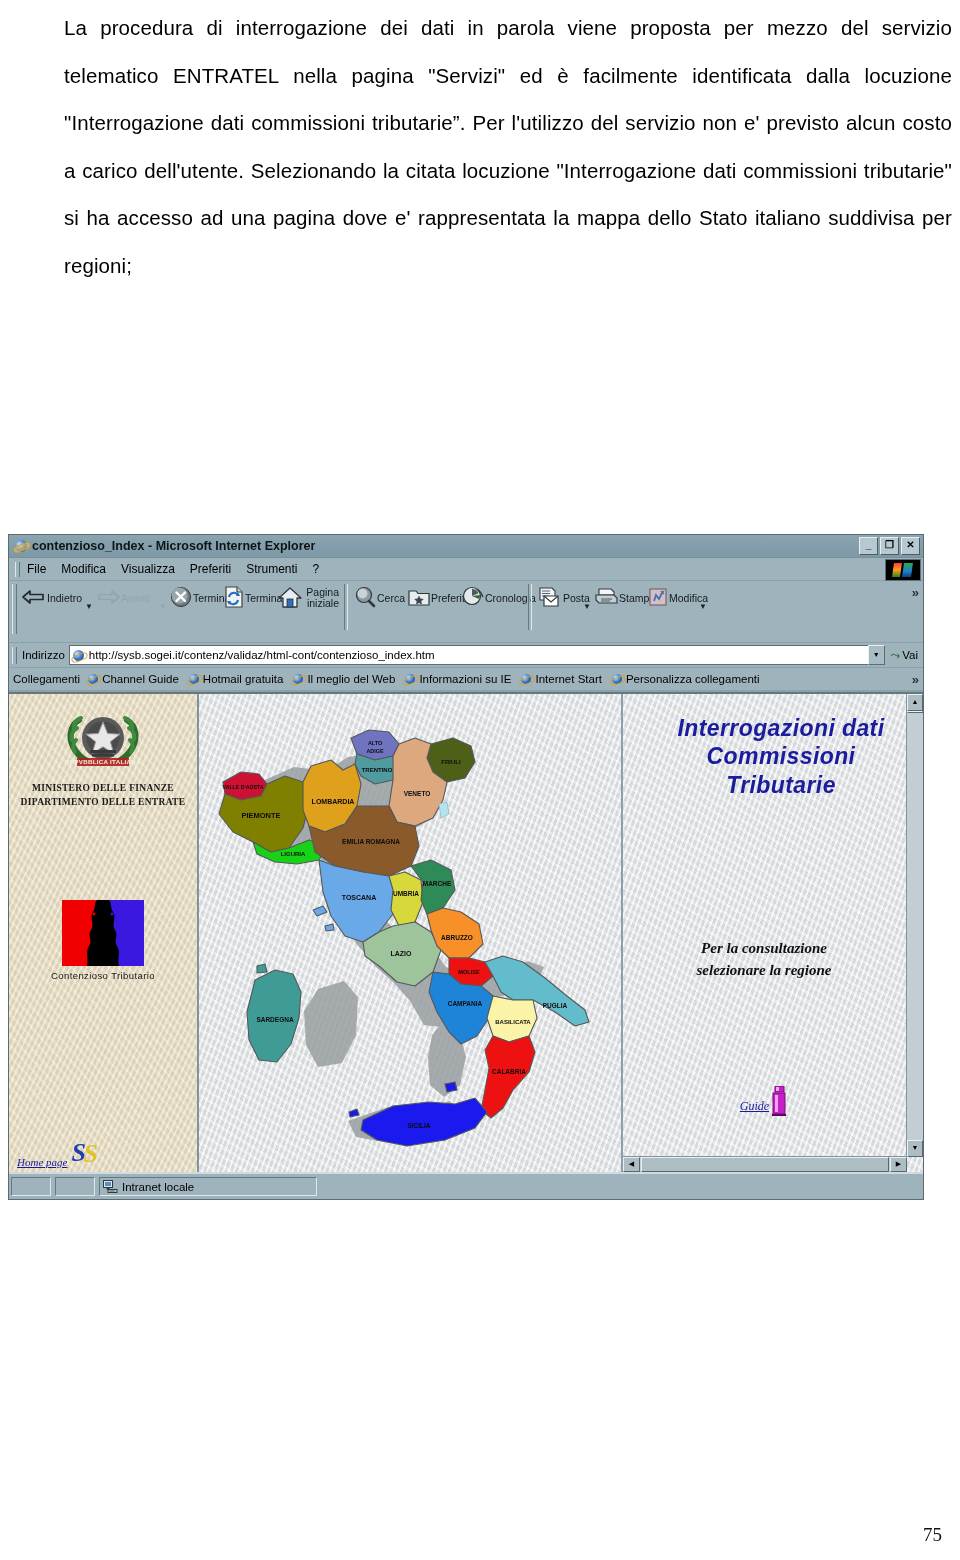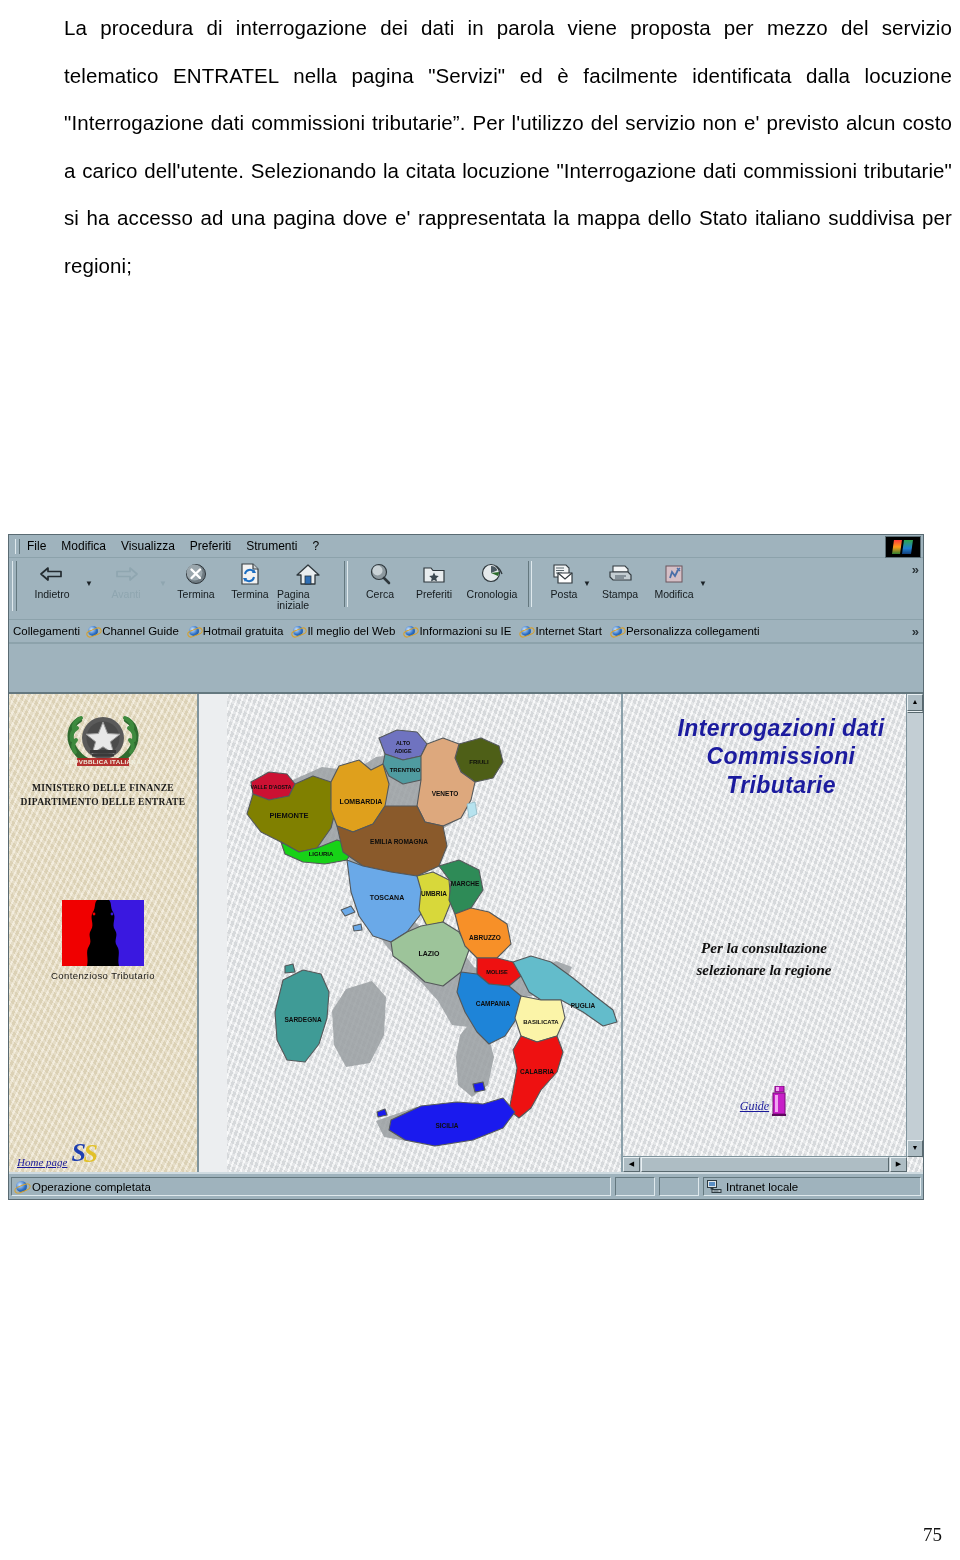--- a/index.html
+++ b/index.html
@@ -72,22 +72,22 @@
   }
 
   
   .toolbar{
     height:58px;background:#9fb3bd;display:flex;align-items:flex-start;
     padding-top:3px;border-bottom:1px solid #8ca2ab;position:relative;
   }
   .tb-grip{width:3px;height:50px;border-left:1px solid #dfe9ed;border-right:1px solid #64787f;margin:0 4px 0 3px;}
   .tb-sep{width:2px;height:46px;border-left:1px solid #64787f;border-right:1px solid #dfe9ed;margin:0 5px;}
   .tb-btn{
-    width:62px;display:flex;flex-direction:column;align-items:center;
-    font-size:10.5px;color:#141a1d;text-align:left;line-height:1.02;
+    width:62px;display:flex;flex-direction:row;align-items:center;
+    font-size:10.5px;color:#141a1d;text-align:right;line-height:1.02;
   }
   .tb-btn.narrow{width:54px;}
   .tb-ico{height:26px;display:flex;align-items:center;justify-content:center;margin-bottom:2px;}
   .tb-btn.disabled{color:#8fa6b0;}
   .tb-arrow{
     width:12px;align-self:flex-start;margin-top:18px;font-size:8px;color:#1b2227;text-align:center;
   }
   .chev{position:absolute;right:4px;top:4px;font-size:13px;font-weight:bold;color:#2a3338;}
 
   
@@ -180,21 +180,20 @@
   }
   .sogei-mark .s2{position:absolute;left:12px;top:1px;color:#e2c12a;}
 
   .frame-right{flex:1;position:relative;background:#eceef0;overflow:hidden;display:flex;}
   .map-pane{
     flex:1;position:relative;overflow:hidden;
     background:
       repeating-linear-gradient(110deg,rgba(255,255,255,.55) 0 2px,rgba(150,155,160,.13) 2px 5px),
       repeating-linear-gradient(32deg,rgba(255,255,255,.35) 0 3px,rgba(140,145,150,.09) 3px 8px),
       #e8eaec;
-    margin-left: 28px;
   }
   .map-svg{position:absolute;left:-6px;top:6px;width:430px;height:455px;}
   .text-pane{
     width:300px;position:relative;border-left:2px solid #8aa0aa;
     background:
       repeating-linear-gradient(110deg,rgba(255,255,255,.55) 0 2px,rgba(150,155,160,.13) 2px 5px),
       repeating-linear-gradient(32deg,rgba(255,255,255,.35) 0 3px,rgba(140,145,150,.09) 3px 8px),
       #e9ebed;
   }
   .head-title{
@@ -267,20 +266,29 @@
 </style>
 </head>
 <body>
 
 <div class="doc-text">
   <p class="ind">La procedura di interrogazione dei dati in parola viene proposta per mezzo del servizio telematico  ENTRATEL  nella pagina "Servizi" ed è facilmente identificata dalla locuzione "Interrogazione dati commissioni tributarie”. Per l'utilizzo del  servizio non  e' previsto alcun costo a carico dell'utente. Selezionando la citata locuzione "Interrogazione dati commissioni tributarie" si ha accesso   ad una pagina dove e' rappresentata la mappa dello Stato italiano suddivisa per regioni;</p>
 </div>
 
 <div class="ie-window">
 
+  <div class="title-bar">
+    <span class="ie-doc-ico"></span>
+    <span class="title-text">contenzioso_Index - Microsoft Internet Explorer</span>
+    <div class="win-btns">
+      <div class="win-btn">_</div>
+      <div class="win-btn">❐</div>
+      <div class="win-btn">✕</div>
+    </div>
+  </div>
 
   <div class="menu-bar">
     <div class="grip"></div>
     <span class="menu-item">File</span>
     <span class="menu-item">Modifica</span>
     <span class="menu-item">Visualizza</span>
     <span class="menu-item">Preferiti</span>
     <span class="menu-item">Strumenti</span>
     <span class="menu-item">?</span>
     <div class="ie-logo-box"></div>
@@ -414,20 +422,33 @@
           <path d="M14 5 L17 8 M17 5 L14 8" stroke="#4a6fa8" stroke-width="1.4"></path>
         </svg>
       </div>
       <span>Modifica</span>
     </div>
     <div class="tb-arrow" style="margin-left:-4px;">▼</div>
 
     <div class="chev">»</div>
   </div>
 
+  <div class="addr-bar">
+    <div class="addr-grip"></div>
+    <span class="addr-label">Indirizzo</span>
+    <div class="addr-input">
+      <span class="addr-ico"></span>
+      <span>http://sysb.sogei.it/contenz/validaz/html-cont/contenzioso_index.htm</span>
+    </div>
+    <div class="addr-drop">▼</div>
+    <div class="go-btn">
+      <span class="go-arrow">⤳</span>
+      <span>Vai</span>
+    </div>
+  </div>
 
   <div class="links-bar">
     <span class="links-label">Collegamenti</span>
 
     <span class="link-item">
       <span class="link-ico"></span>
       <span>Channel Guide</span>
     </span>
     <span class="link-item">
       <span class="link-ico"></span>
@@ -628,24 +649,20 @@
           <div class="hsb-btn">◀</div>
           <div class="hsb-thumb"></div>
           <div class="hsb-btn">▶</div>
         </div>
       </div>
 
     </div>
   </div>
 
   <div class="status-bar">
-    <div class="st-pane st-main">
-      <span class="st-ico"></span>
-      <span>Operazione completata</span>
-    </div>
     <div class="st-pane st-blank"></div>
     <div class="st-pane st-blank"></div>
     <div class="st-pane st-zone">
       <span class="zone-ico">
         <svg viewBox="0 0 15 13" width="15" height="13">
           <rect x="0.5" y="0.5" width="9" height="7" fill="#dfe6ea" stroke="#2e3a40" stroke-width="1"></rect>
           <rect x="2" y="2" width="6" height="4" fill="#5b8fc4"></rect>
           <rect x="3.5" y="8" width="3" height="1.5" fill="#2e3a40"></rect>
           <rect x="5" y="9.5" width="9" height="3" fill="#b9c4ca" stroke="#2e3a40" stroke-width="1"></rect>
           <rect x="6.5" y="10.5" width="5" height="1" fill="#516068"></rect>

